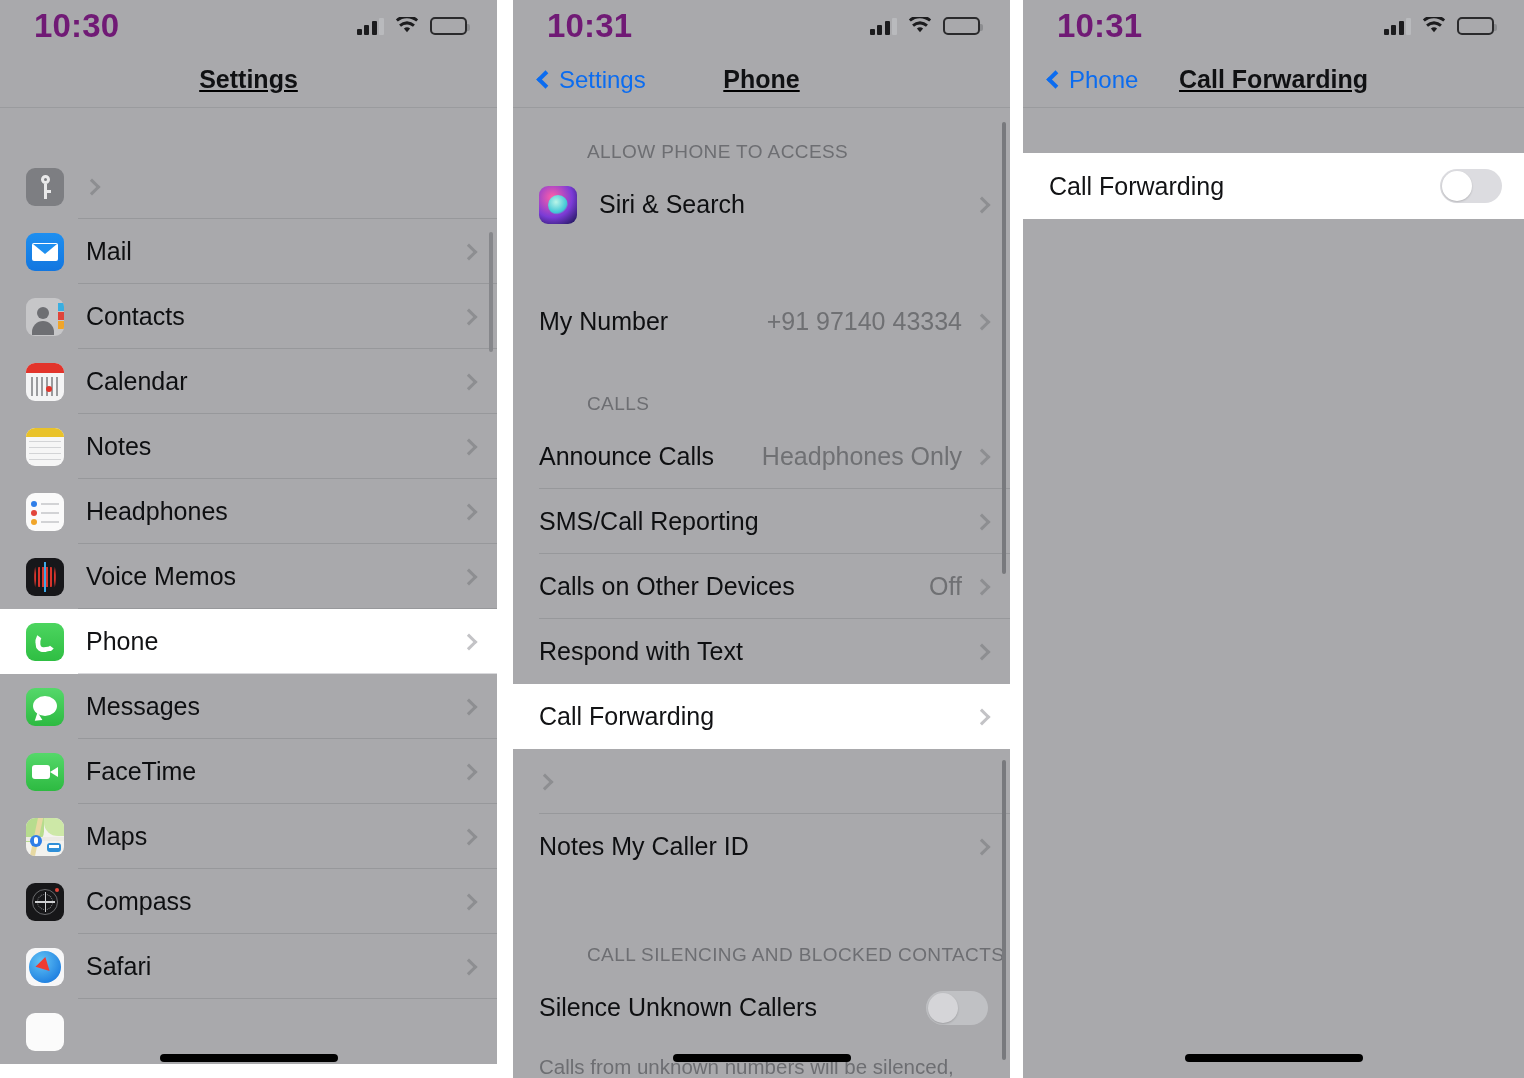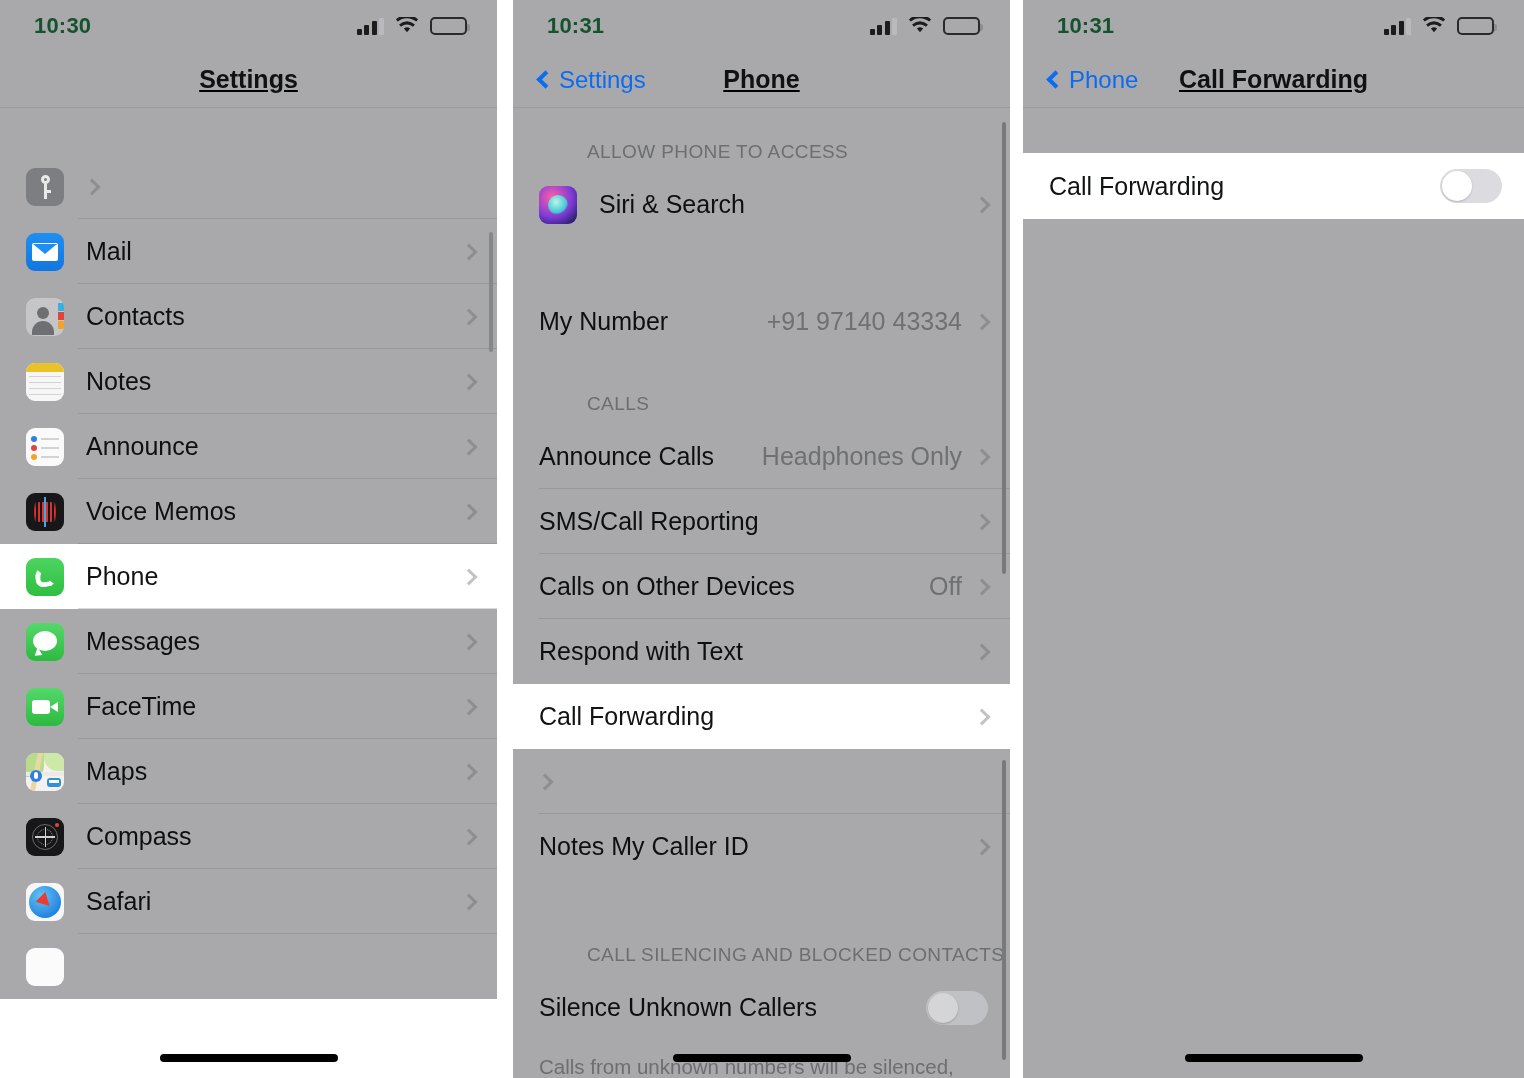--- a/index.html
+++ b/index.html
@@ -18,21 +18,21 @@
   
   .panel .dim { background: #a9a9ac; }
 
   
   .statusbar {
     position: relative; height: 52px;
     display: flex; align-items: center; justify-content: space-between;
     padding: 0 30px 0 34px;
   }
   .status-time {
-    font-size: 22px; font-weight: bold; color: #14532d; letter-spacing: .2px;
+    font-size: 33px; font-weight: bold; color: #701a75; letter-spacing: .2px;
   }
   .status-right { display: flex; align-items: center; gap: 11px; }
 
   .sig { display: flex; align-items: flex-end; gap: 2.5px; height: 17px; }
   .sig i { width: 5px; background: #1c1c1e; border-radius: 1px; display:block; }
   .sig i:nth-child(1) { height: 6px; }
   .sig i:nth-child(2) { height: 10px; }
   .sig i:nth-child(3) { height: 14px; }
   .sig i:nth-child(4) { height: 17px; background: #b9babd; }
 
@@ -292,38 +292,48 @@
             <span class="body"></span>
             <span class="tab t1"></span>
             <span class="tab t2"></span>
             <span class="tab t3"></span>
           </span>
           <div class="row-label">Contacts</div>
           <span class="chevron"></span>
           <span class="sep"></span>
         </div>
         <div class="row dim">
+          <span class="appicon ic-cal">
+            <span class="top"></span>
+            <span class="grid"></span>
+            <span class="dot"></span>
+          </span>
+          <div class="row-label">Calendar</div>
+          <span class="chevron"></span>
+          <span class="sep"></span>
+        </div>
+        <div class="row dim">
           <span class="appicon ic-notes">
             <span class="top"></span>
             <span class="lines"></span>
           </span>
           <div class="row-label">Notes</div>
           <span class="chevron"></span>
           <span class="sep"></span>
         </div>
         <div class="row dim">
           <span class="appicon ic-rem">
             <span class="d d1"></span>
             <span class="l l1"></span>
             <span class="d d2"></span>
             <span class="l l2"></span>
             <span class="d d3"></span>
             <span class="l l3"></span>
           </span>
-          <div class="row-label">Announce</div>
+          <div class="row-label">Headphones</div>
           <span class="chevron"></span>
           <span class="sep"></span>
         </div>
         <div class="row dim">
           <span class="appicon ic-vm">
             <span class="wave"></span>
             <span class="bar"></span>
           </span>
           <div class="row-label">Voice Memos</div>
           <span class="chevron"></span>

